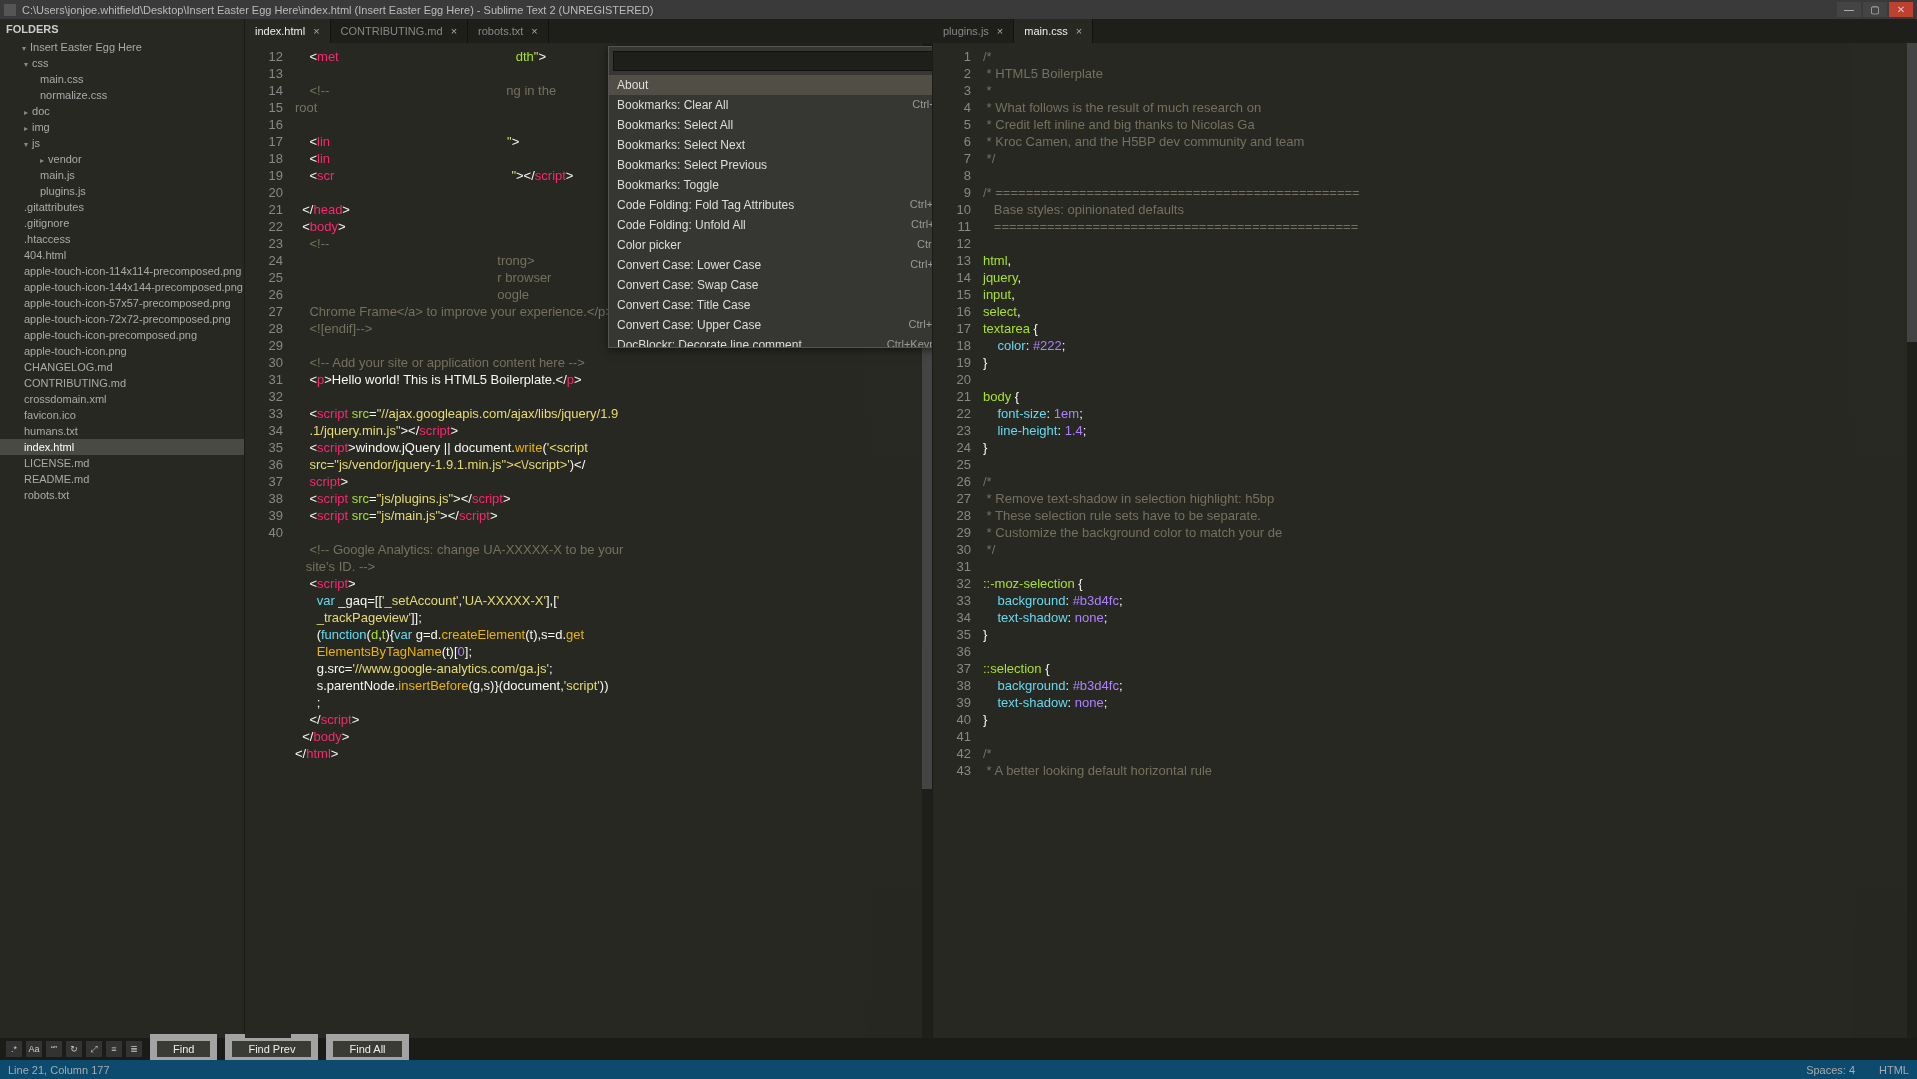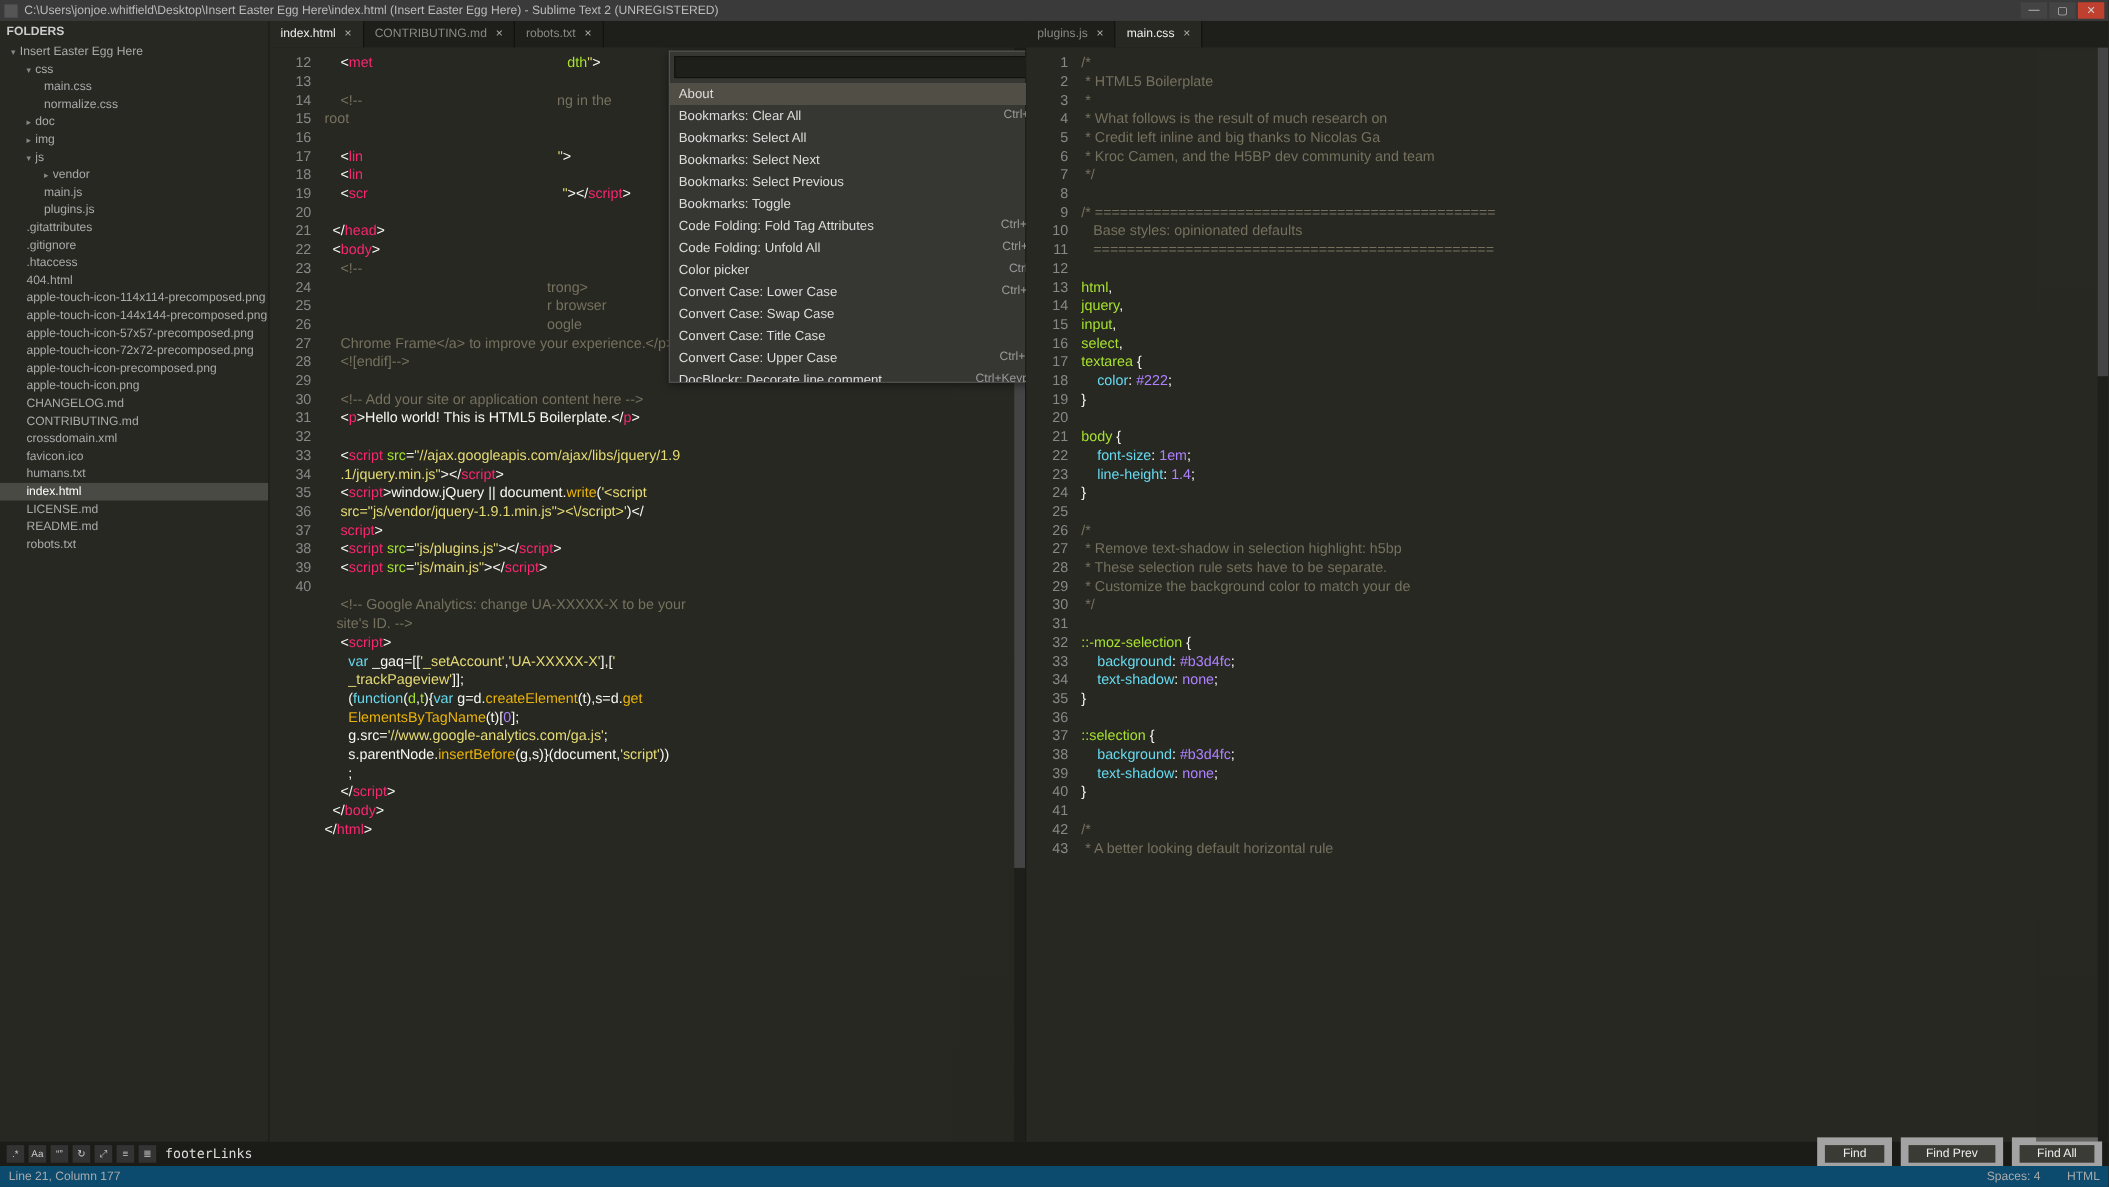--- a/index.html
+++ b/index.html
@@ -7,21 +7,21 @@
 .titlebar { background:#3a3a3a; height:19px; display:flex; align-items:center; padding:0 4px; font-size:11px; color:#bbb; }
 .titlebar .spacer { flex:1; }
 .win-controls { display:flex; gap:2px;}
 .win-btn { width:24px; height:15px; display:flex; align-items:center; justify-content:center; background:#444; color:#ccc; font-size:10px;}
 .win-btn.close { background:#c04030; }
 .main-area { flex:1; display:flex; overflow:hidden; }
 .sidebar { width:245px; background:#272822; border-right:1px solid #1a1a16; display:flex; flex-direction:column; overflow:auto;}
 .sidebar-header { padding:4px 6px; font-size:11px; font-weight:bold; color:#ccc; }
 .tree { font-size:11px; color:#aaa; }
 .tree-item { padding:2px 0 2px 10px; white-space:nowrap; display:flex; align-items:center; gap:4px; cursor:default;}
-.tree-item.d1{padding-left:10px;} .tree-item.d2{padding-left:24px;} .tree-item.d3{padding-left:40px;}
+.tree-item.d1{padding-left:22px;} .tree-item.d2{padding-left:24px;} .tree-item.d3{padding-left:40px;}
 .tree-item.selected { background:#4a4a45; color:#fff; }
 .folder-icon::before{content:"▾ ";color:#888;font-size:8px;}
 .folder-icon.collapsed::before{content:"▸ ";}
 .editors { flex:1; display:flex; flex-direction:column; overflow:hidden; }
 .tab-row { display:flex; background:#1e1e1a; height:24px;}
 .tab { padding:4px 10px; font-size:11px; color:#888; display:flex; align-items:center; gap:8px; border-right:1px solid #111;}
 .tab.active { background:#272822; color:#eee; }
 .tab-close { font-size:11px; color:#aaa;}
 .panes { flex:1; display:flex; overflow:hidden; position:relative;}
 .pane { display:flex; flex-direction:column; overflow:hidden; position:relative;justify-content:flex-end;}
@@ -451,21 +451,20 @@
 <div class="find-bar">
   <div class="find-icons">
     <div class="ic">.*</div>
     <div class="ic">Aa</div>
     <div class="ic">“”</div>
     <div class="ic">↻</div>
     <div class="ic">⤢</div>
     <div class="ic">≡</div>
     <div class="ic">≣</div>
   </div>
-  <div class="find-input-area">footerLinks</div>
   <button class="find-btn">Find</button>
   <button class="find-btn">Find Prev</button>
   <button class="find-btn">Find All</button>
 </div>
 
 <div class="statusbar">
   <span>Line 21, Column 177</span>
   <span class="spacer"></span>
   <span>Spaces: 4</span>
   <span>HTML</span>

